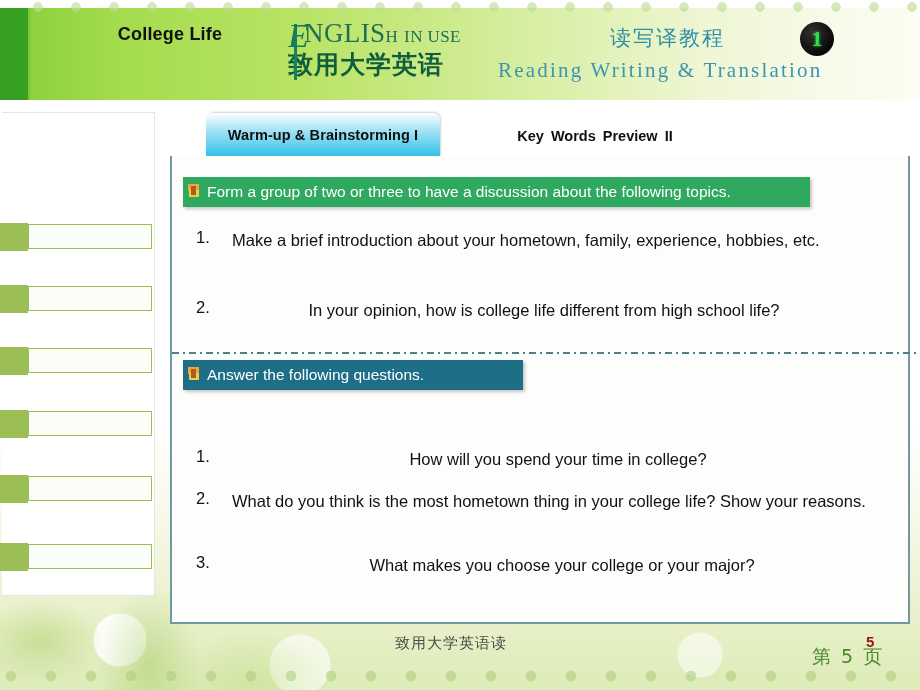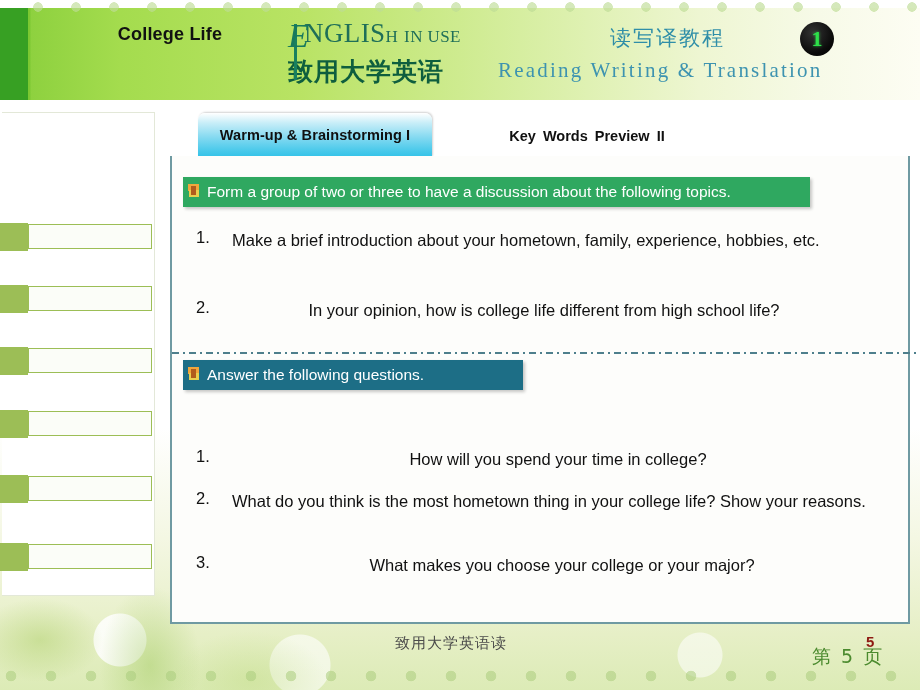--- a/index.html
+++ b/index.html
@@ -103,21 +103,21 @@
     font-size: 34px;
     color: #17795d;
     line-height: 34px;
   }
   #logo-cn {
     font-family: "DejaVu Sans", sans-serif;
     color: #0e5e3e;
     font-weight: bold;
     font-size: 25px;
     line-height: 30px;
-    margin-top: 9px;
+    margin-top: 2px;
     letter-spacing: 1px;
     white-space: nowrap;
   }
   #logo-bar {
     position: absolute;
     left: 6px; top: 2px;
     width: 3px; height: 56px;
     background: #18805f;
   }
   #course-cn {
@@ -218,21 +218,21 @@
     letter-spacing: -0.4px;
   }
   #side-head-label span.l1 { left: 0px; }
   #side-head-label span.l2 { left: 3px; }
   #side-head-label span.l3 { left: 6px; }
   #side-head-label span.l4 { left: 1px; }
 
   
   #tabs {
     position: absolute;
-    left: 162px; top: 113px;
+    left: 170px; top: 113px;
     width: 740px; height: 44px;
   }
   #tab-active {
     position: absolute;
     left: 36px; top: 0px;
     width: 234px; height: 44px;
     background: linear-gradient(180deg, #ffffff 0%, #c9eef8 22%, #7fd8f0 58%, #45c8ea 88%, #33c2e8 100%);
     border-radius: 7px 7px 0 0;
     box-shadow: 1px -1px 2px rgba(0,0,0,0.18);
   }

